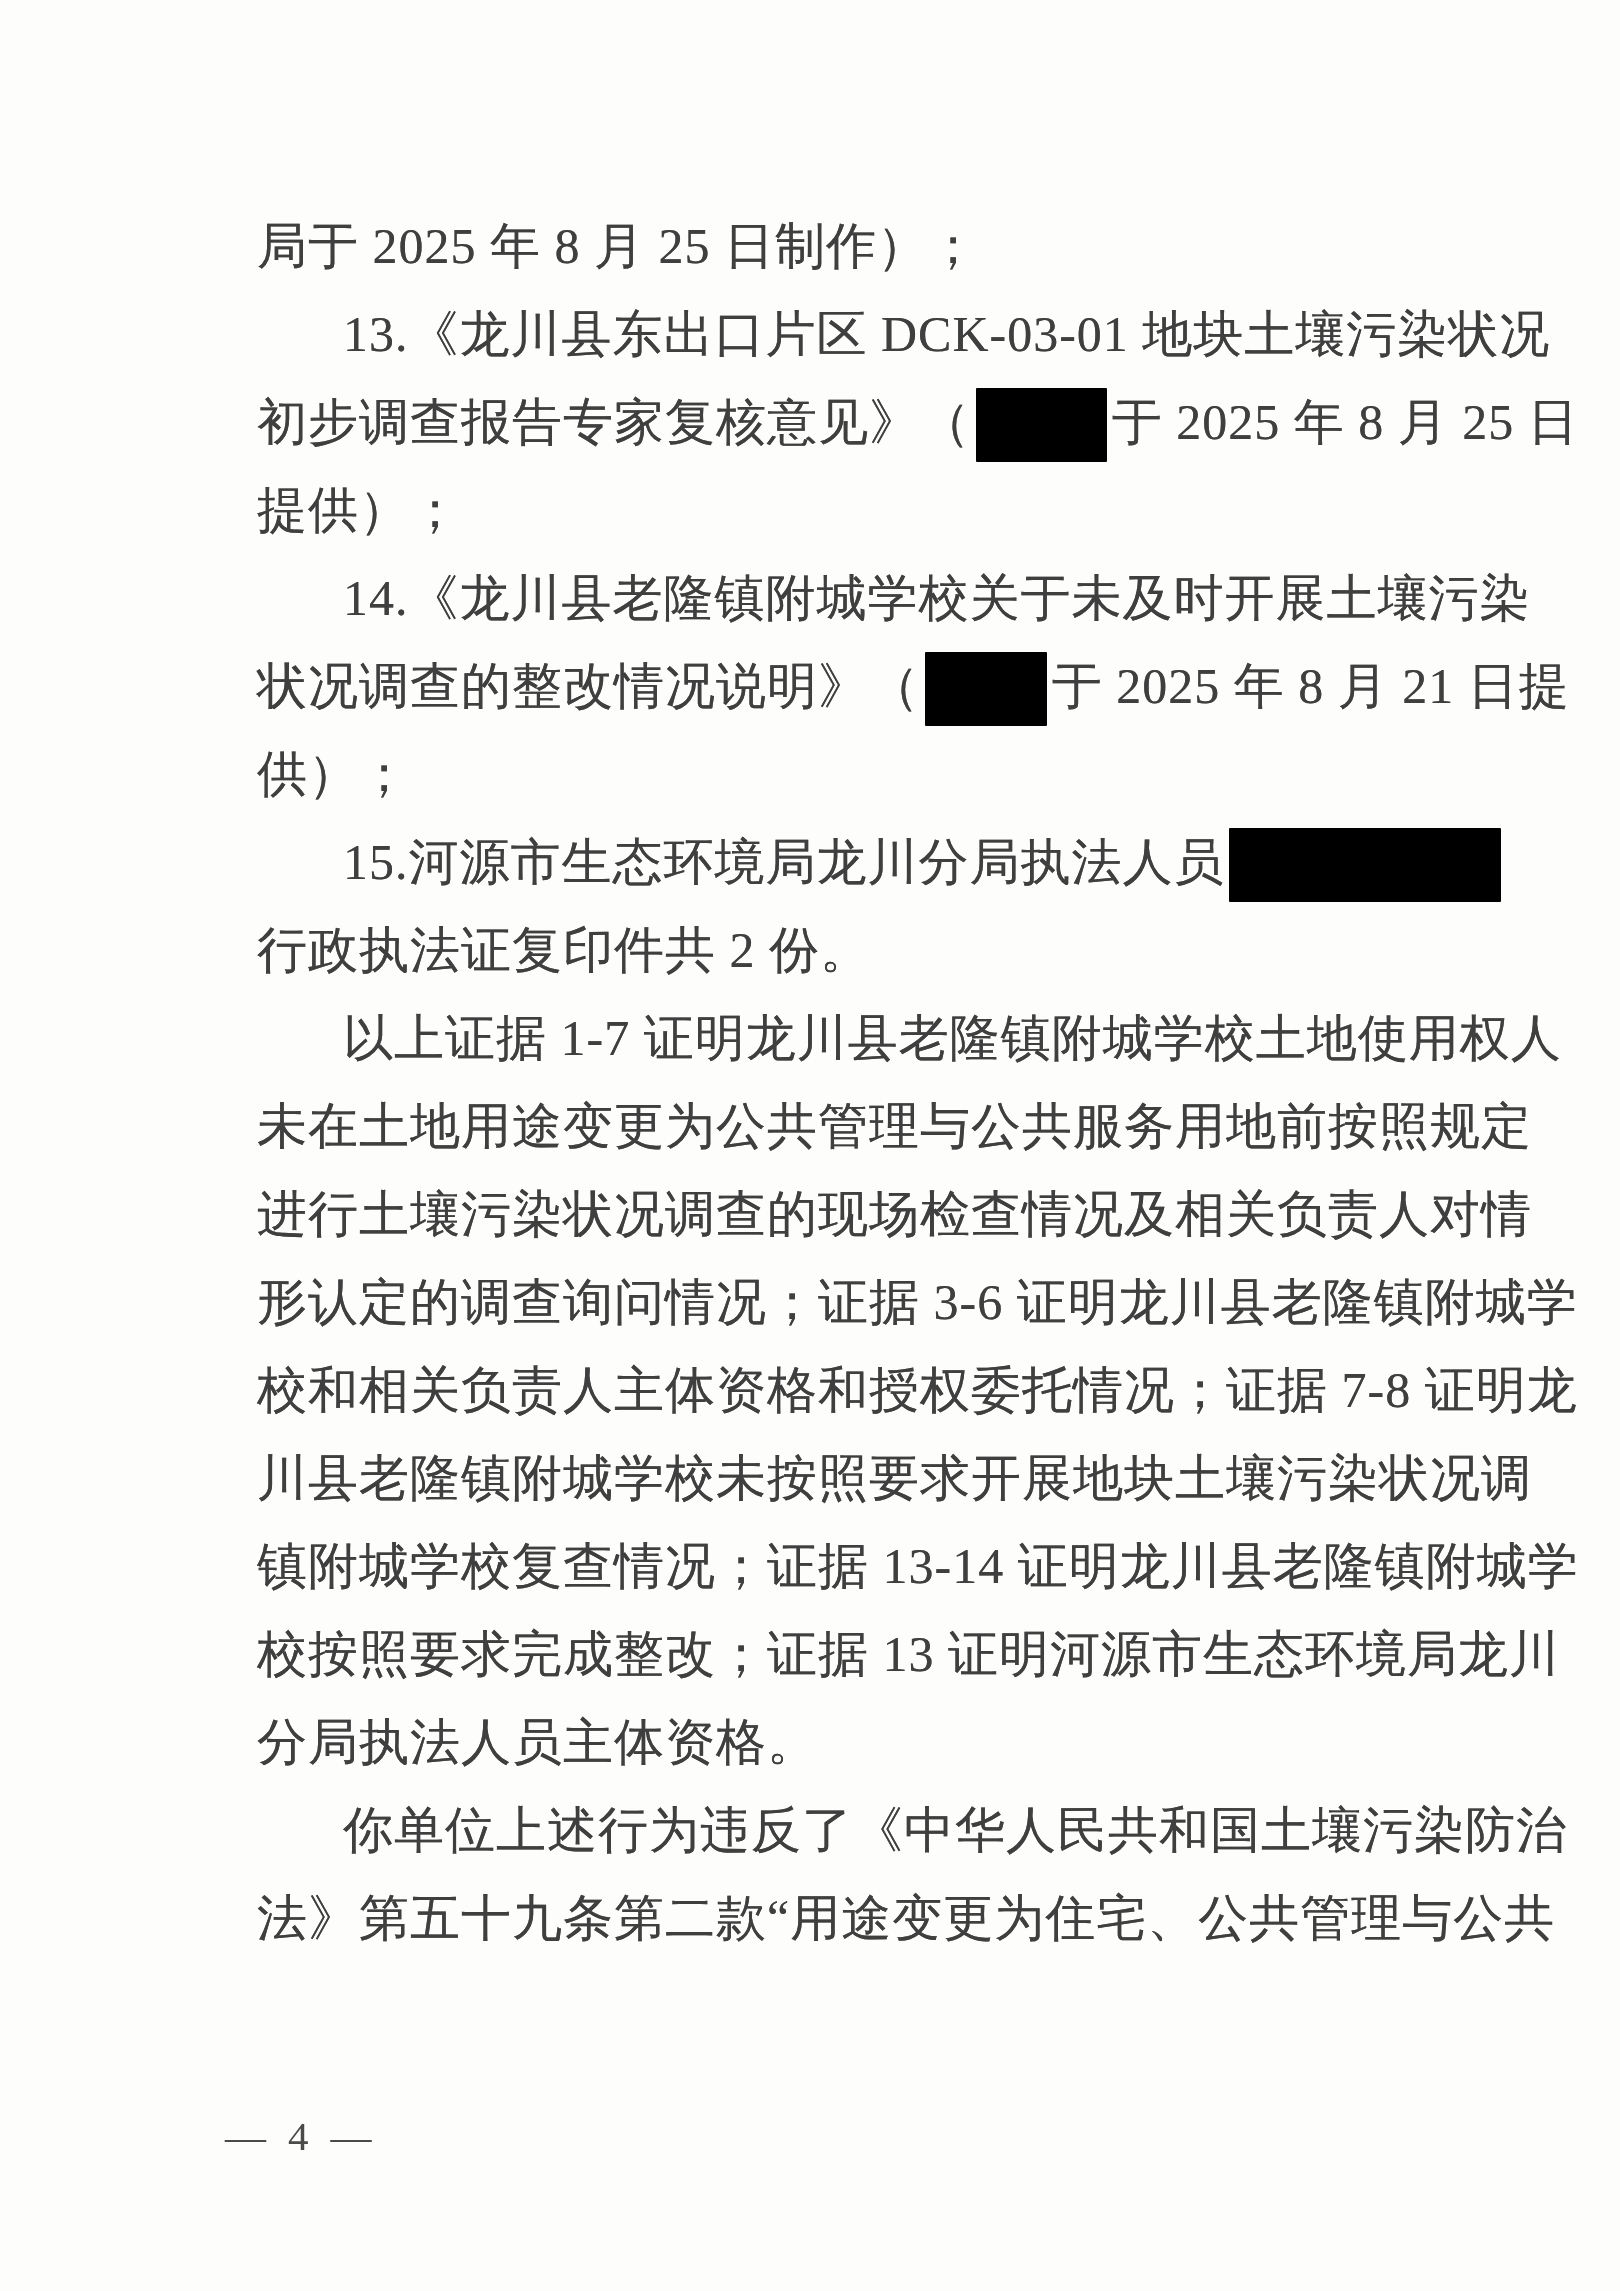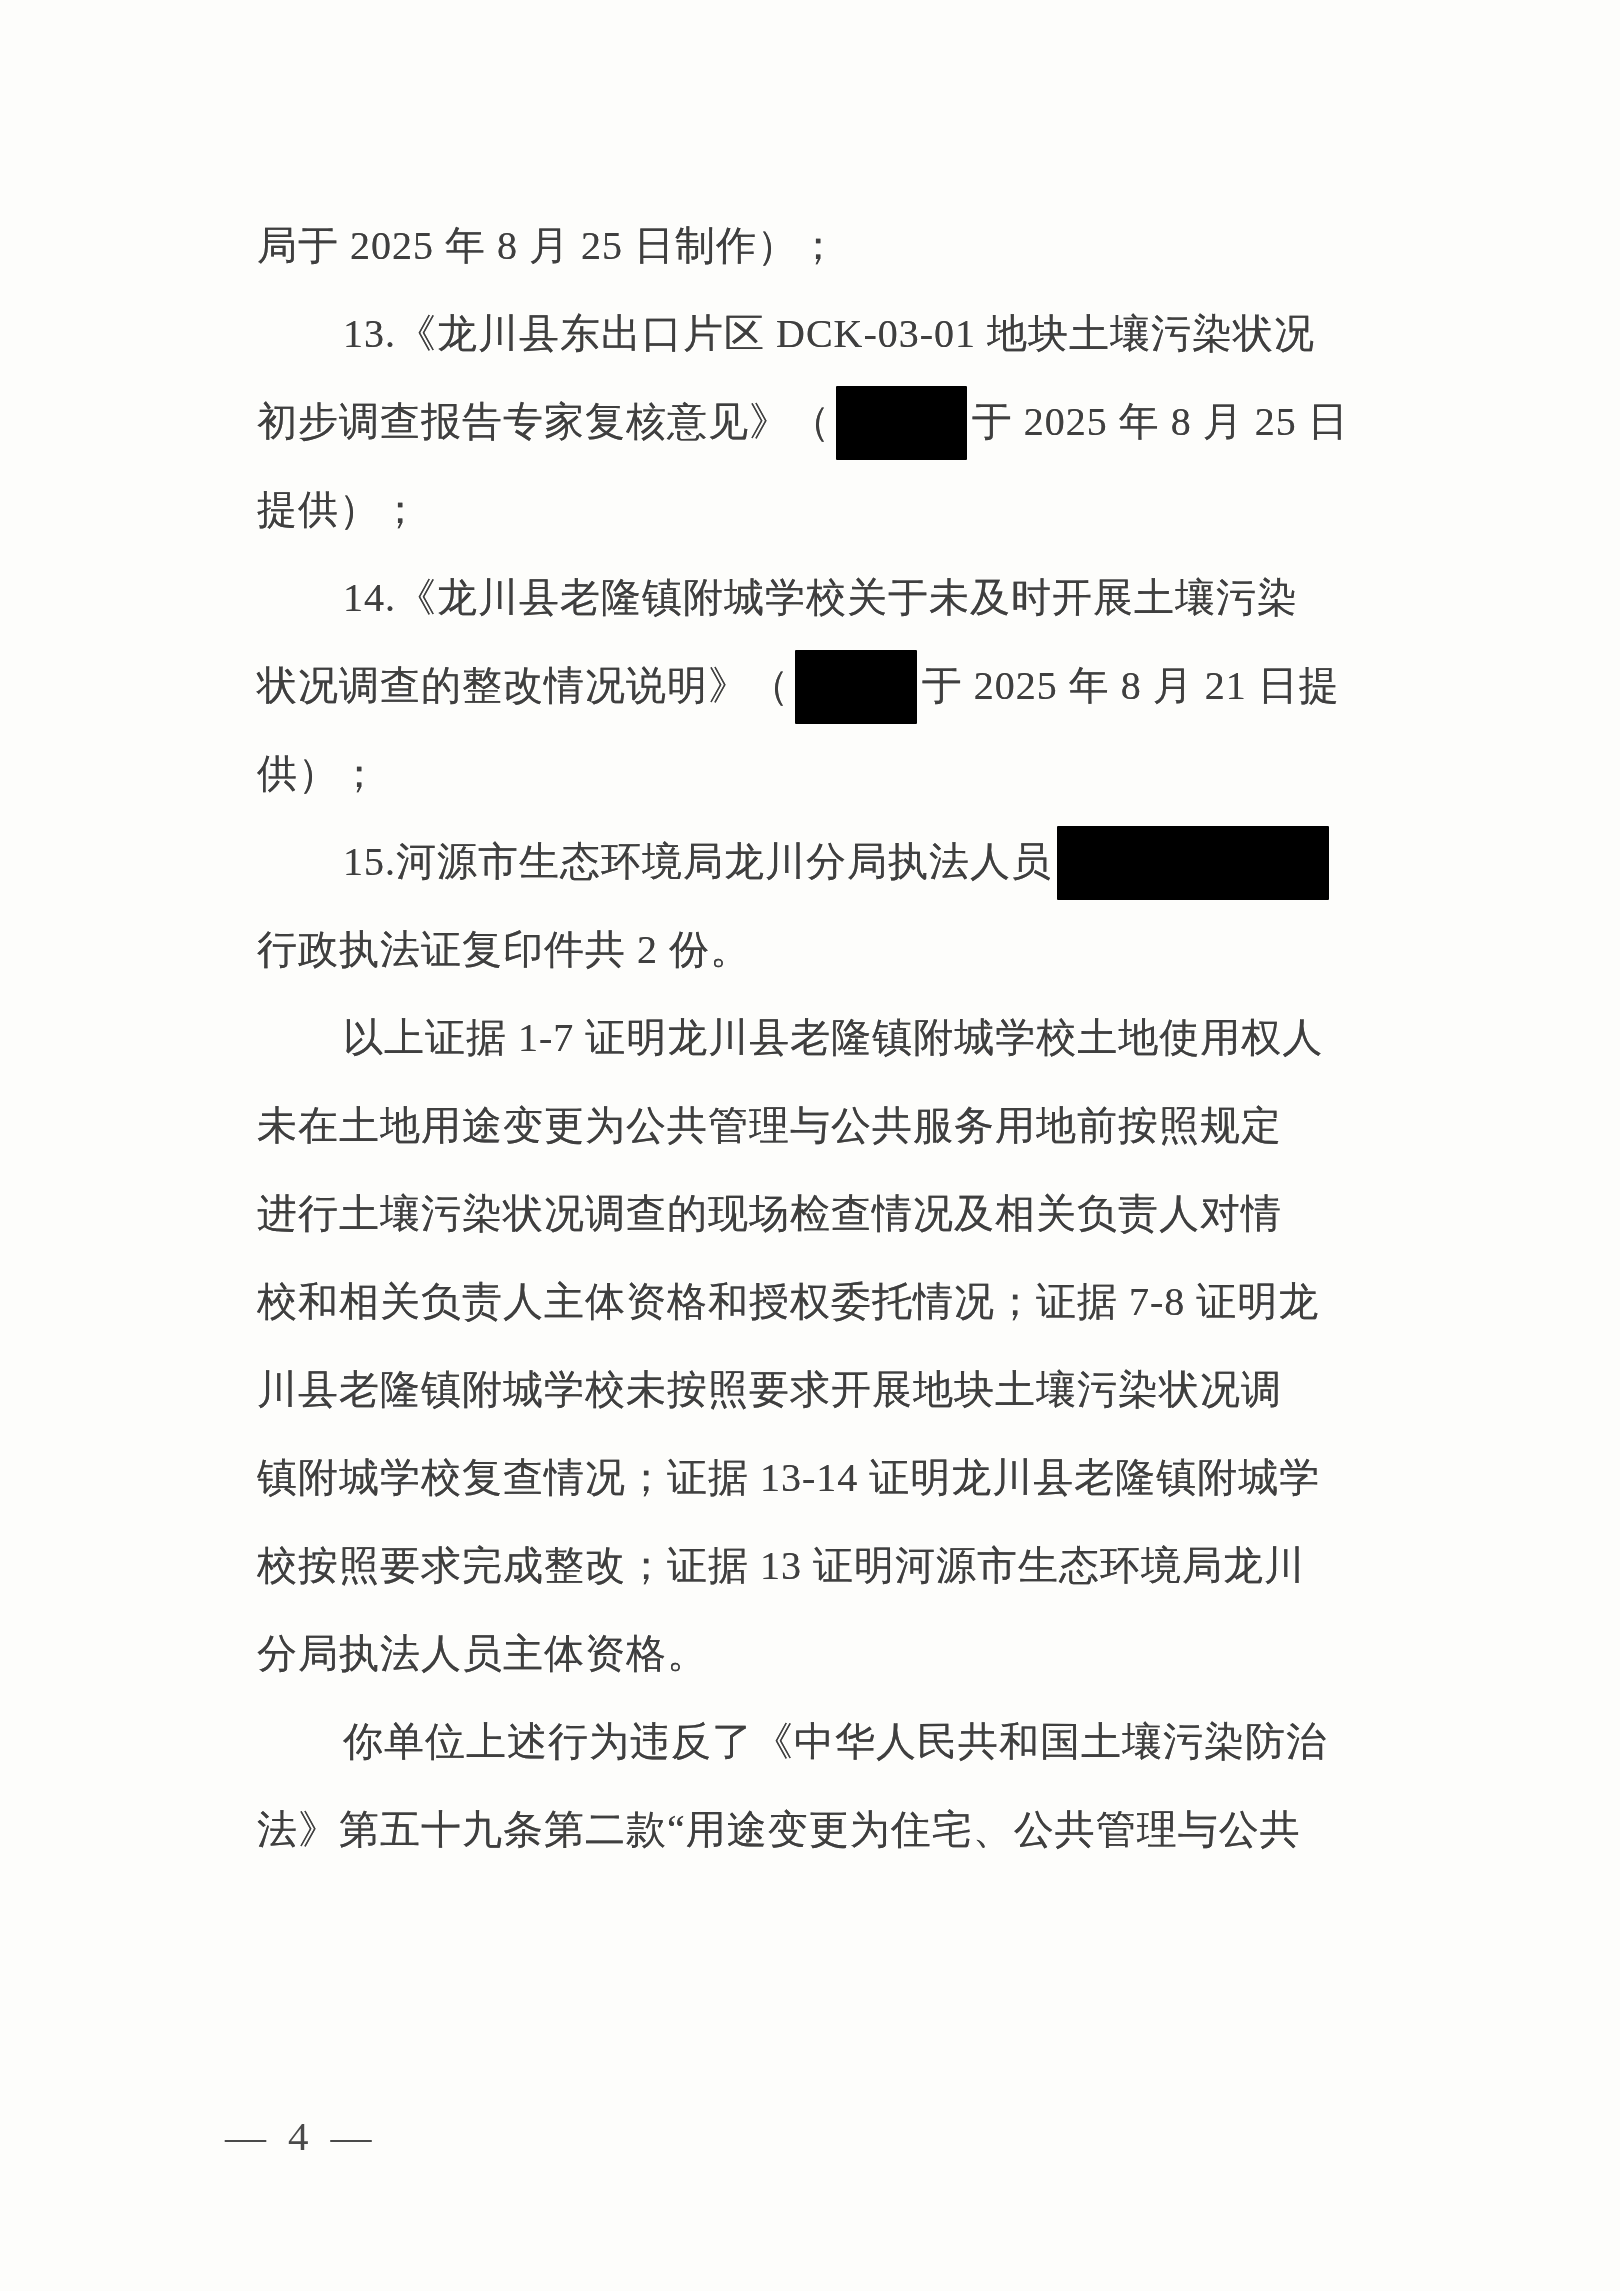--- a/index.html
+++ b/index.html
@@ -14,21 +14,21 @@
   }
   .doc-body{
     position:absolute;
     left:257px;
     top:202px;
     width:1176px;
   }
   .line{
     height:88px;
     line-height:88px;
-    font-size:40px;
+    font-size:50px;
     letter-spacing:1px;
     color:#3f3f3f;
     white-space:nowrap;
     text-shadow:0 0 0.6px #6a6a6a;
   }
   .line.indent{
     padding-left:86px;
   }
   .redaction{
     display:inline-block;
@@ -81,20 +81,21 @@
     <div class="line indent">
       <span>15.河源市生态环境局龙川分局执法人员</span><span class="redaction r-c"></span>
     </div>
 
     <div class="line">行政执法证复印件共 2 份。</div>
 
     <div class="line indent">以上证据 1-7 证明龙川县老隆镇附城学校土地使用权人</div>
 
     <div class="line">未在土地用途变更为公共管理与公共服务用地前按照规定</div>
     <div class="line">进行土壤污染状况调查的现场检查情况及相关负责人对情</div>
+    <div class="line">形认定的调查询问情况；证据 3-6 证明龙川县老隆镇附城学</div>
     <div class="line">校和相关负责人主体资格和授权委托情况；证据 7-8 证明龙</div>
     <div class="line">川县老隆镇附城学校未按照要求开展地块土壤污染状况调</div>
     <div class="line">镇附城学校复查情况；证据 13-14 证明龙川县老隆镇附城学</div>
     <div class="line">校按照要求完成整改；证据 13 证明河源市生态环境局龙川</div>
     <div class="line">分局执法人员主体资格。</div>
 
     <div class="line indent">你单位上述行为违反了《中华人民共和国土壤污染防治</div>
     <div class="line">法》第五十九条第二款“用途变更为住宅、公共管理与公共</div>
 
   </div>

